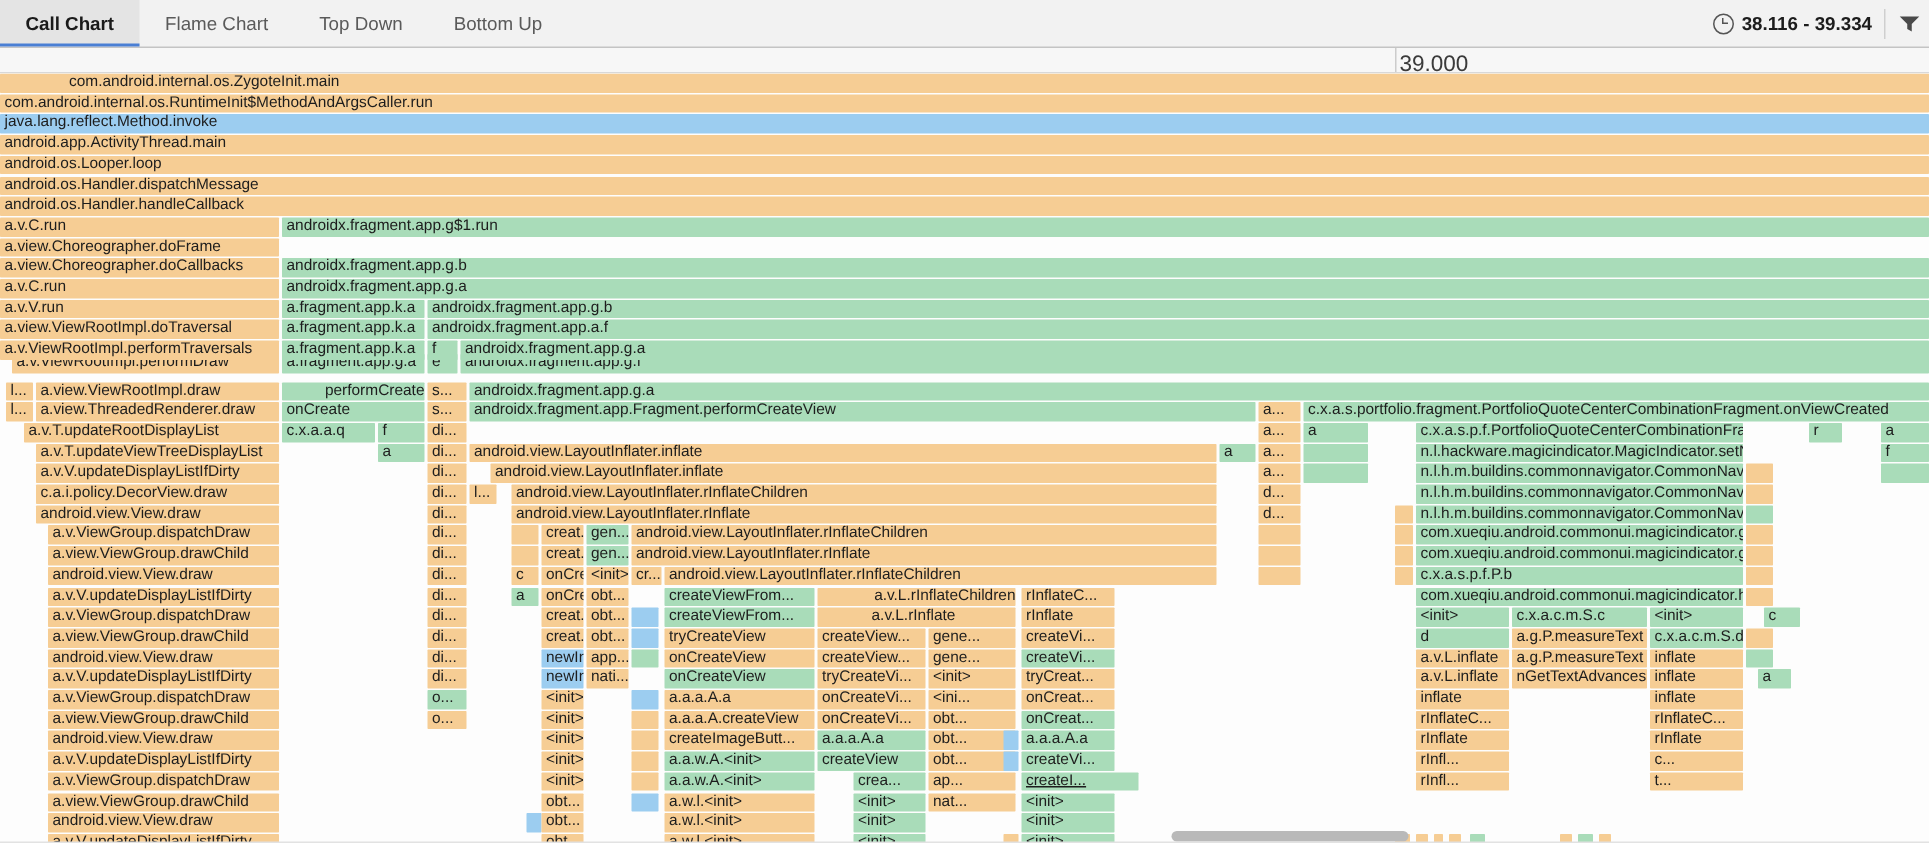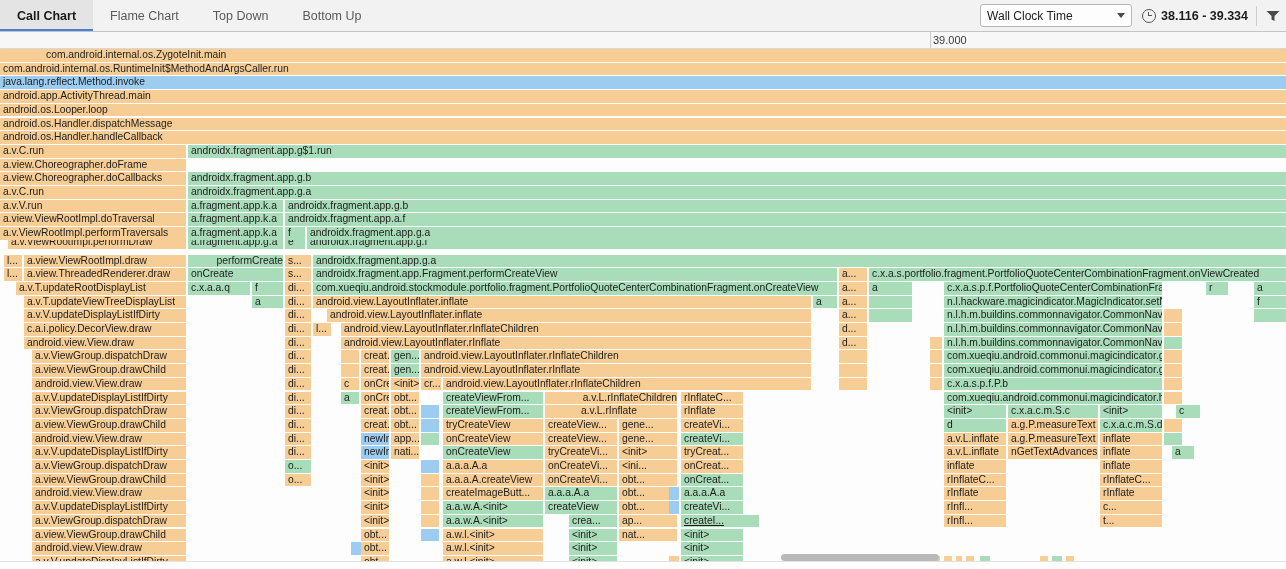--- a/index.html
+++ b/index.html
@@ -26,21 +26,21 @@
   .clock{width:12px;height:12px;border:1.4px solid #555;border-radius:50%;
       margin-right:5px;position:relative;flex:0 0 auto;}
   .clock:before{content:"";position:absolute;left:4.5px;top:2px;width:1.2px;height:4px;background:#555;}
   .clock:after{content:"";position:absolute;left:5px;top:5.5px;width:3.5px;height:1.2px;background:#555;}
   .filter-ico{margin-left:9px;width:14px;height:12px;position:relative;}
   .filter-ico svg{display:block;}
 
   
   .ruler{height:16px;background:#f7f7f7;border-bottom:1px solid #d8d8d8;position:relative;}
   .ruler .tick{position:absolute;top:0;bottom:0;border-left:1px solid #ccc;}
-  .ruler .tlabel{position:absolute;top:2px;font-size:11px;color:#3b3b3b;padding-left:3px;}
+  .ruler .tlabel{position:absolute;top:2px;font-size:15px;color:#3b3b3b;padding-left:3px;}
 
   
   .chart{position:relative;width:1286px;height:513px;background:#fdfdfd;overflow:hidden;}
   .row{position:absolute;left:0;right:0;height:13.7px;}
   .cell{position:absolute;top:0;height:12.7px;line-height:12.7px;
         font-size:10.3px;color:#1d1d1d;overflow:hidden;white-space:nowrap;
         border-radius:0.5px;padding-left:3px;box-sizing:border-box;cursor:default;}
   .o{background:#f6cd94;}
   .g{background:#a9dcb9;}
   .b{background:#9ccdf0;}
@@ -54,24 +54,20 @@
 
 <div class="toolbar">
   <div class="tabs">
     <div class="tab active">Call Chart</div>
     <div class="tab">Flame Chart</div>
     <div class="tab">Top Down</div>
     <div class="tab">Bottom Up</div>
   </div>
 
   <div class="tb-right">
-    <div class="select">
-      <span>Wall Clock Time</span>
-      <span class="caret"></span>
-    </div>
     <div class="range">
       <span class="clock"></span>
       <span>38.116 - 39.334</span>
     </div>
     <div class="filter-ico">
       <svg width="14" height="12" viewBox="0 0 14 12">
         <path d="M0.5 1 h13 l-5 5 v5 l-3 -1.6 v-3.4 z" fill="#4a4a4a"></path>
       </svg>
     </div>
   </div>
@@ -319,21 +315,20 @@
       <div class="cell o" style="left: 839px; width: 28px;">a...</div>
       <div class="cell g" style="left: 869px; width: 43px;"></div>
       <div class="cell g" style="left: 944px; width: 218px;">n.l.hackware.magicindicator.MagicIndicator.setNavigator</div>
       <div class="cell g" style="left: 1254px; width: 32px;">f</div>
     </div>
     <div class="row" style="top: 232.9px;">
       <div class="cell o" style="left: 16px; width: 170px;">a.v.T.updateRootDisplayList</div>
       <div class="cell g" style="left: 188px; width: 62px;">c.x.a.a.q</div>
       <div class="cell g" style="left: 252px; width: 31px;">f</div>
       <div class="cell o" style="left: 285px; width: 26px;">di...</div>
-      <div class="cell g" style="left: 313px; width: 524px;">com.xueqiu.android.stockmodule.portfolio.fragment.PortfolioQuoteCenterCombinationFragment.onCreateView</div>
       <div class="cell o" style="left: 839px; width: 28px;">a...</div>
       <div class="cell g" style="left: 869px; width: 43px;">a</div>
       <div class="cell g" style="left: 944px; width: 218px;">c.x.a.s.p.f.PortfolioQuoteCenterCombinationFragment.g</div>
       <div class="cell g" style="left: 1206px; width: 22px;">r</div>
       <div class="cell g" style="left: 1254px; width: 32px;">a</div>
     </div>
     <div class="row" style="top: 219.2px;">
       <div class="cell o" style="left: 4px; width: 18px;">l...</div>
       <div class="cell o" style="left: 24px; width: 162px;">a.view.ThreadedRenderer.draw</div>
       <div class="cell g" style="left: 188px; width: 95px;">onCreate</div>

